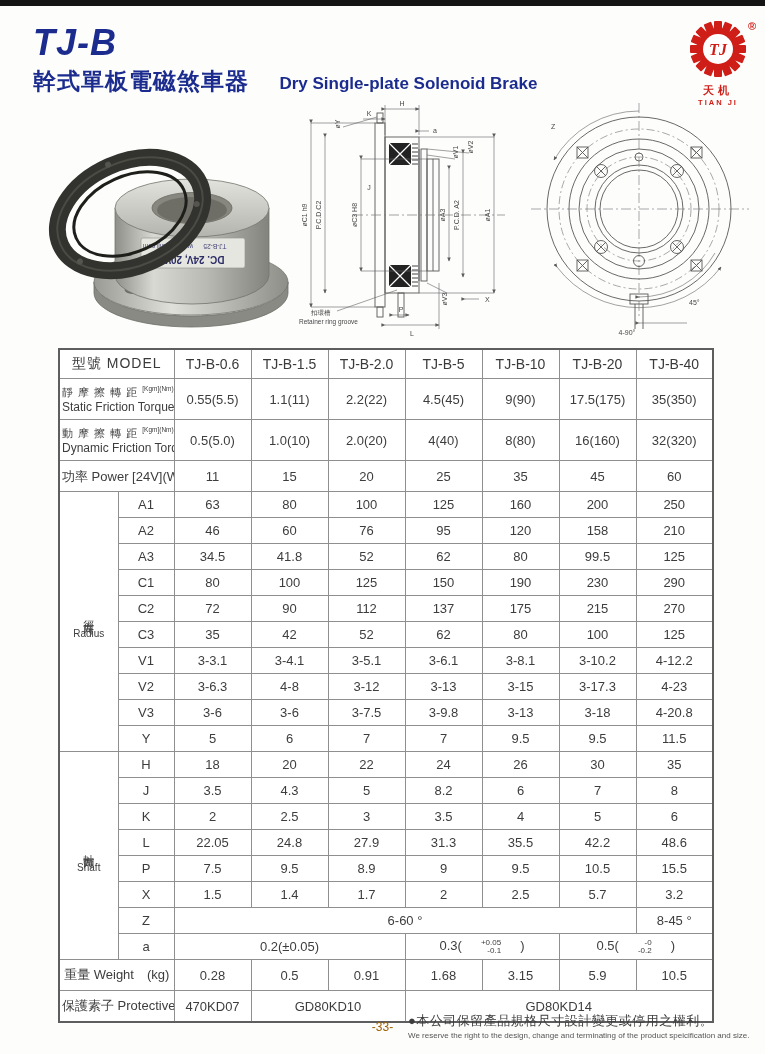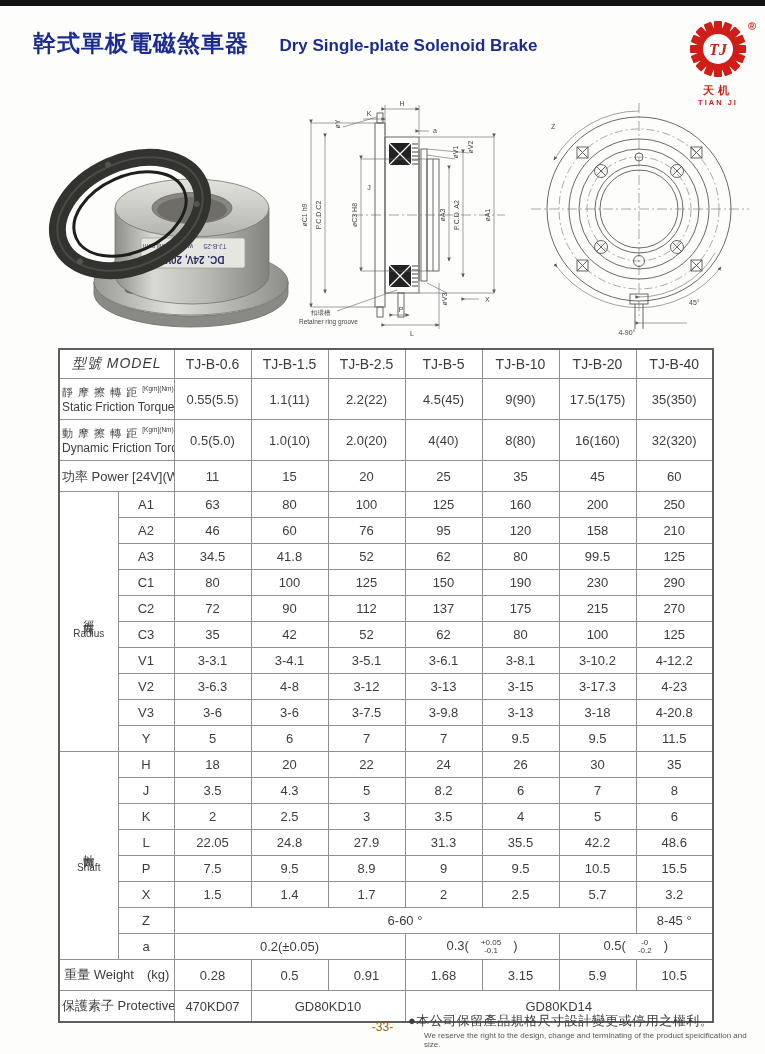--- a/index.html
+++ b/index.html
@@ -26,49 +26,50 @@
   .fig-front{left:517px;top:97px;}
   text.dim{font-size:7px;fill:#474747;font-family:"Liberation Sans",sans-serif;}
   text.note{font-size:6.5px;fill:#474747;font-family:"Liberation Sans",sans-serif;}
 
   
   .tbl-wrap{position:absolute;left:58px;top:348px;}
   table.spec{border-collapse:collapse;table-layout:fixed;width:654px;border:2px solid #5e5e5e;background:#fff;}
   table.spec td,table.spec th{border:1px solid #8f8f8f;text-align:center;vertical-align:middle;
       color:#3d3d3d;font-size:13px;font-weight:normal;padding:0 2px;overflow:hidden;}
   tr.r-head th{height:28px;font-size:14px;color:#3a3a3a;}
-  th.lbl-head{font-size:15px;letter-spacing:1px;font-style:italic;}
+  th.lbl-head{font-size:15px;letter-spacing:1px;}
   tr.r-tall td{height:40px;}
   tr.r-mid td{height:30px;}
   tr.r-dim td{height:25px;}
   tr.r-foot td{height:30px;}
   td.lbl{text-align:left;padding:2px 4px;}
   td.lbl .zh{font-size:11px;letter-spacing:1px;color:#3d3d3d;white-space:nowrap;}
   td.lbl .unit{font-size:6.5px;vertical-align:super;letter-spacing:0;}
   td.lbl .en{font-size:12px;color:#3d3d3d;white-space:nowrap;}
   td.lbl-plain{text-align:left;font-size:10.5px;padding:2px 4px;white-space:nowrap;}
   td.group{width:59px;}
   td.group .gzh{writing-mode:vertical-rl;text-orientation:upright;font-size:11px;letter-spacing:2px;display:inline-block;line-height:1.1;}
   td.group .gen{display:block;font-size:10px;margin-top:8px;}
-  .tol{display:inline-flex;flex-direction:column;vertical-align:middle;line-height:1;margin:0 12px;}
+  .tol{display:inline-flex;flex-direction:column;vertical-align:middle;line-height:1;margin:0 19px;align-items:flex-end;}
   .tol .sup,.tol .sub{font-size:8px;}
 
   
   .pageno{position:absolute;left:0;width:765px;top:1020px;text-align:center;font-size:12px;color:#a16207;}
   .foot-notes{position:absolute;left:408px;top:1012px;width:352px;color:#3d3d3d;}
   .foot-zh{font-size:13px;letter-spacing:0.5px;}
-  .foot-en{font-size:8px;color:#555;margin-top:1px;margin-left:16px;}
+  .foot-en{font-size:8px;color:#555;margin-top:1px;}
 </style>
 </head>
 <body>
 
 <div class="page">
   <div class="scan-bar"></div>
 
   <div class="hdr">
+    <div class="series">TJ-B</div>
     <div class="subtitle">
       <span class="sub-zh">幹式單板電磁煞車器</span>
       <span class="sub-en">Dry Single-plate Solenoid Brake</span>
     </div>
   </div>
 
   <div class="logo">
     <span class="reg">®</span>
     <svg width="58" height="58" viewBox="0 0 58 58">
       <g fill="#cf1d17">
@@ -290,21 +291,21 @@
           <col style="width:77px">
         <col style="width:77px">
           <col style="width:77px">
           <col style="width:77px">
       </colgroup>
       <tbody>
           <tr class="r-head">
             <th class="lbl-head" colspan="2">型號 MODEL</th>
             <th>TJ-B-0.6</th>
             <th>TJ-B-1.5</th>
-            <th>TJ-B-2.5</th>
+            <th>TJ-B-2.0</th>
             <th>TJ-B-5</th>
             <th>TJ-B-10</th>
             <th>TJ-B-20</th>
             <th>TJ-B-40</th>
           </tr>
           <tr class="r-tall">
             <td class="lbl" colspan="2">
               <div class="zh">靜 摩 擦 轉 距 <span class="unit">[Kgm](Nm)</span></div>
               <div class="en">Static Friction Torque</div>
             </td>

